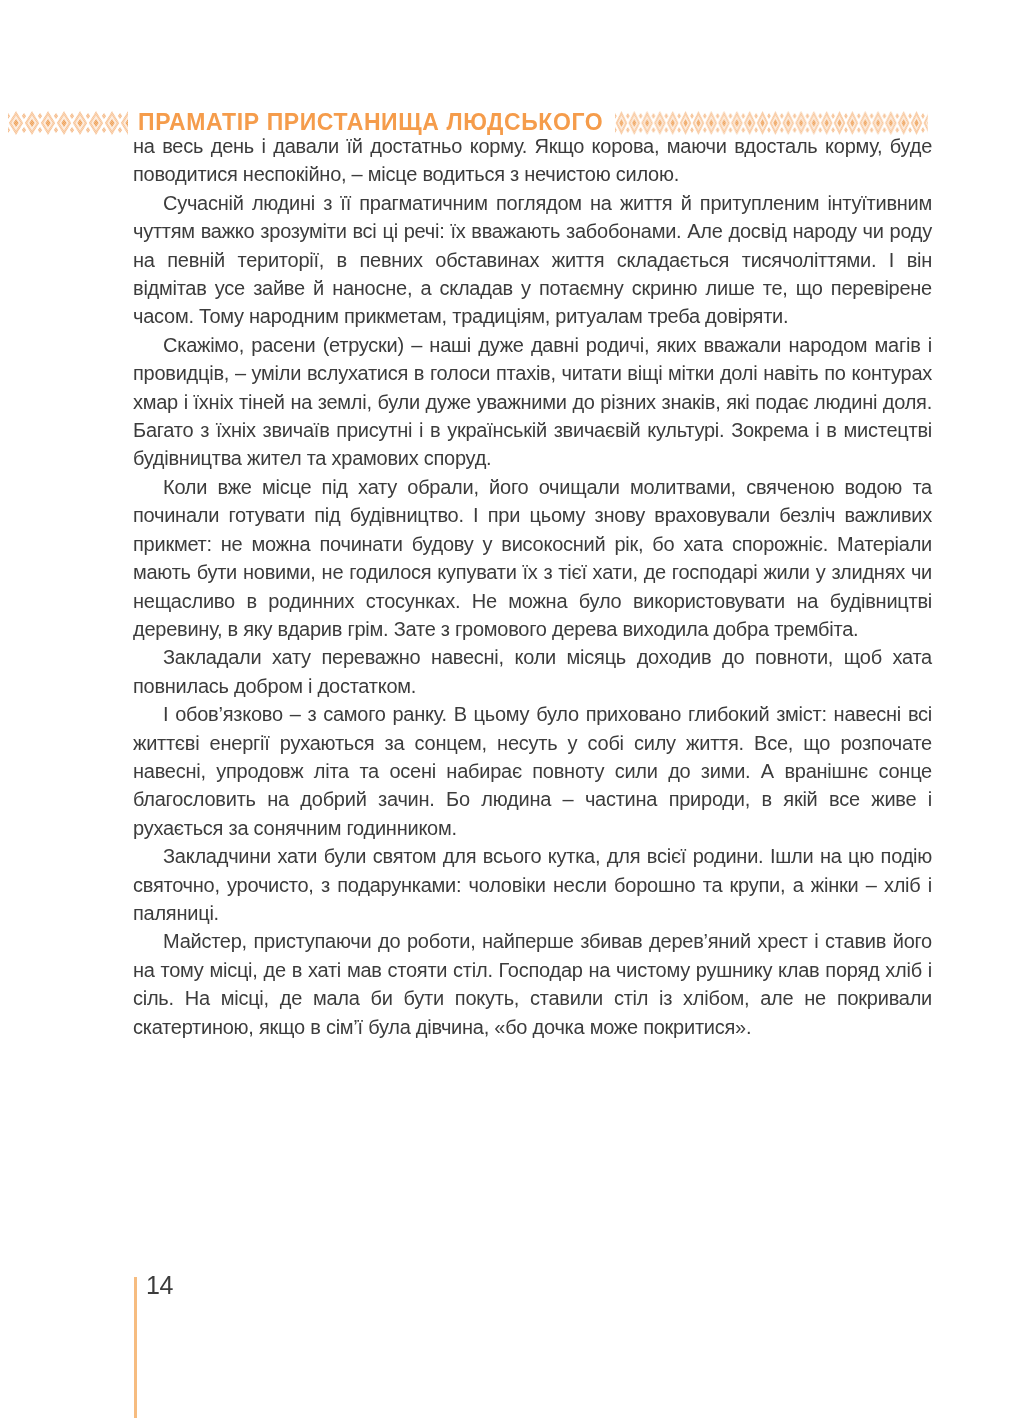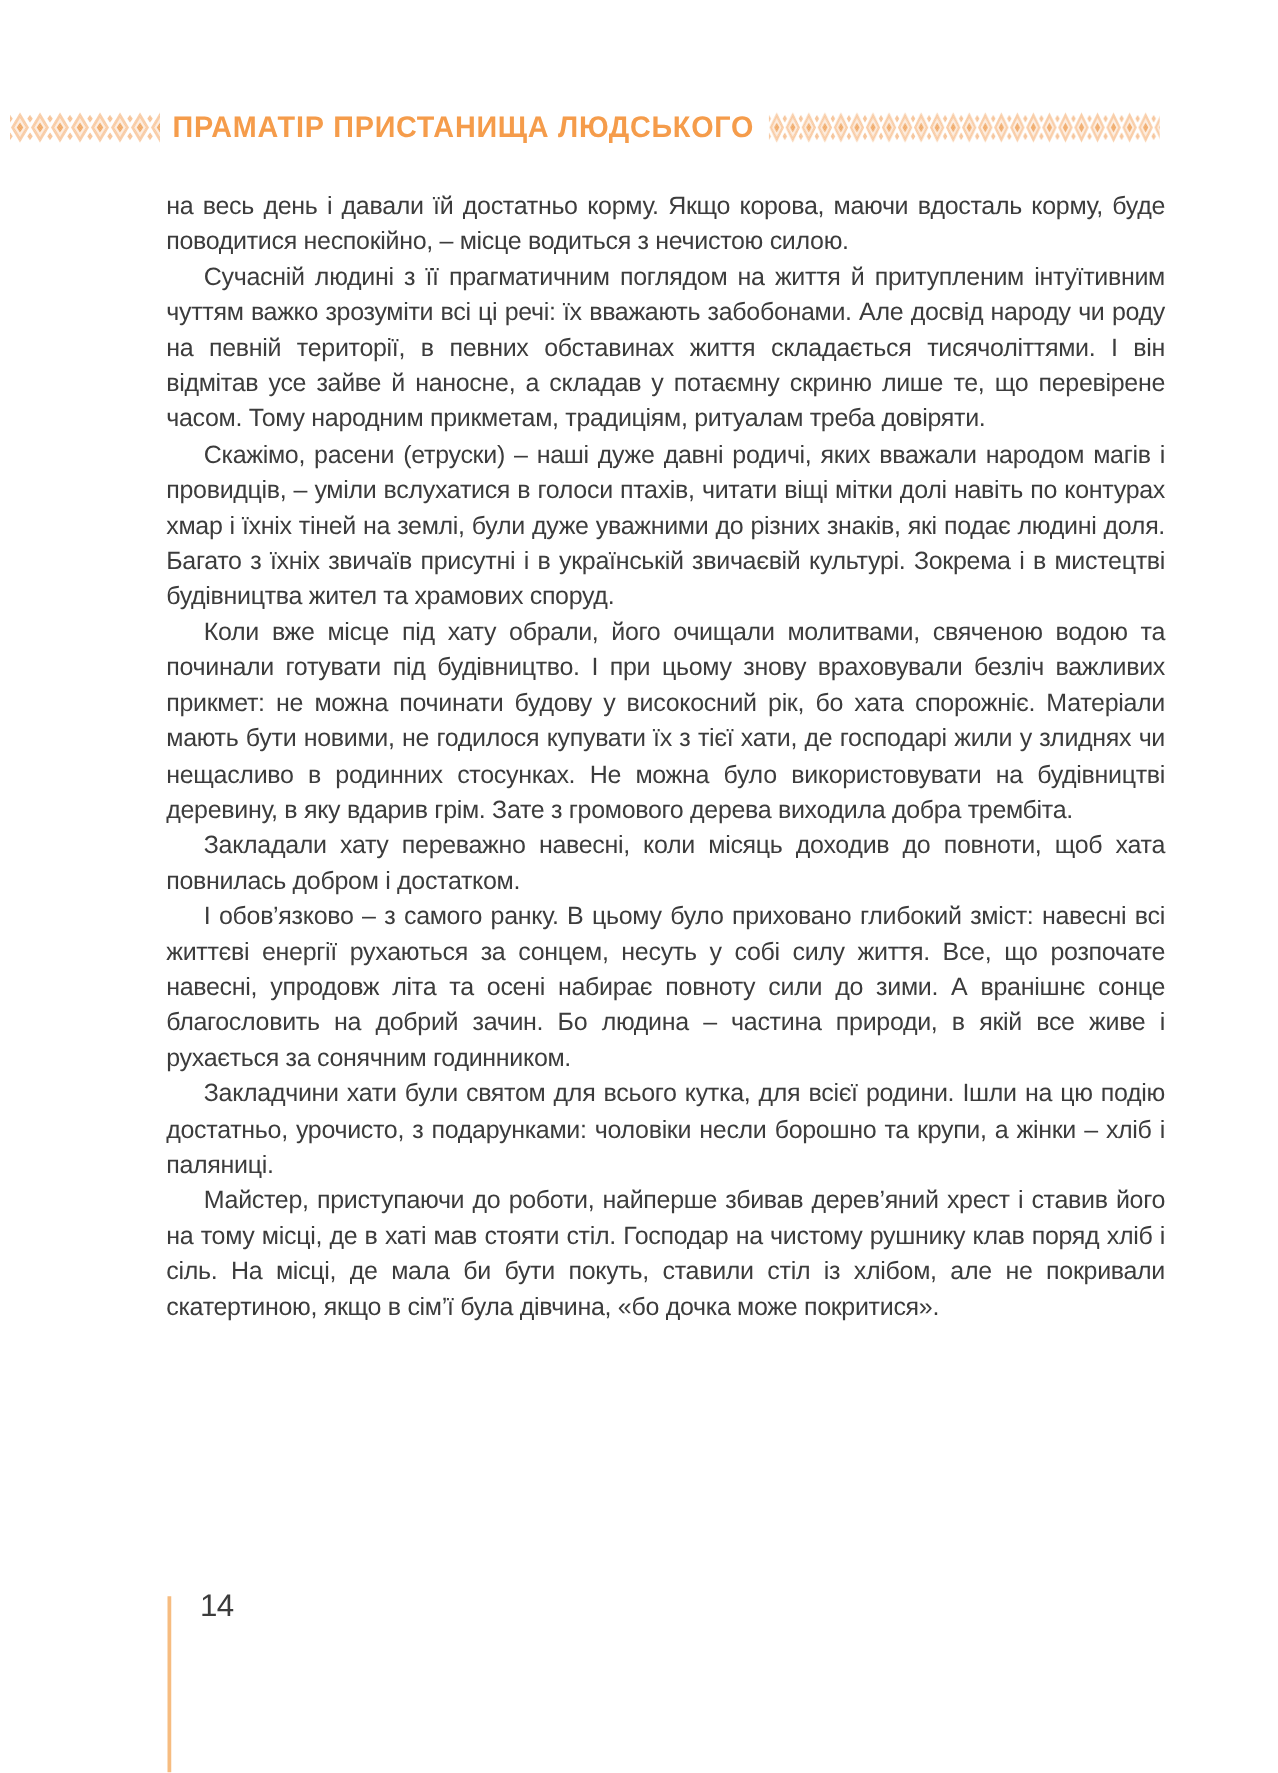--- a/index.html
+++ b/index.html
@@ -9,21 +9,21 @@
     background: #ffffff;
     position: relative;
     overflow: hidden;
     font-family: "Liberation Sans", sans-serif;
   }
   .page { width: 1022px; height: 1418px; position: relative; }
 
   
   .chapter-header {
     position: absolute;
-    top: 88px; left: 0; right: 0;
+    top: 109px; left: 0; right: 0;
     height: 27px;
     display: flex;
     align-items: center;
     padding-left: 8px;
     padding-right: 94px;
     box-sizing: border-box;
     text-align: center;
   }
   .ornament { height: 26px; flex: 0 0 auto; display: block; }
   .ornament.right { flex: 1 1 auto; width: auto; }
@@ -34,21 +34,21 @@
     letter-spacing: 0.6px;
     color: #f59c4b;
     white-space: nowrap;
     line-height: 27px;
     transform: scaleY(1.04);
   }
 
   
   .text-block {
     position: absolute;
-    top: 151px;
+    top: 132px;
     left: 133px;
     width: 799px;
     color: #3c3c3c;
     font-size: 20px;
     line-height: 28.4px;
     text-align: justify;
     letter-spacing: -0.25px;
   }
   .text-block p { margin: 0; text-indent: 30px; }
   .text-block p:first-child { text-indent: 0; }
@@ -62,21 +62,20 @@
     width: 3px;
     background: #f6bc80;
   }
   .page-number {
     position: absolute;
     left: 146px;
     top: 1271px;
     font-size: 25px;
     color: #3c3c3c;
     letter-spacing: -0.5px;
-    margin-left: 14px;
   }
 </style>
 </head>
 <body>
 
 <div class="page">
 
   <header class="chapter-header">
     <svg class="ornament left" width="120" height="26" viewBox="0 0 120 26" preserveAspectRatio="none" aria-hidden="true">
       <defs>
@@ -121,20 +120,20 @@
     </svg>
   </header>
 
   <main class="text-block">
     <p>на весь день і давали їй достатньо корму. Якщо корова, маючи вдосталь корму, буде поводитися неспокійно, – місце водиться з нечистою силою.</p>
     <p>Сучасній людині з її прагматичним поглядом на життя й притупленим інтуїтивним чуттям важко зрозуміти всі ці речі: їх вважають забобонами. Але досвід народу чи роду на певній території, в певних обставинах життя складається тисячоліттями. І він відмітав усе зайве й наносне, а складав у потаємну скриню лише те, що перевірене часом. Тому народним прикметам, традиціям, ритуалам треба довіряти.</p>
     <p>Скажімо, расени (етруски) – наші дуже давні родичі, яких вважали народом магів і провидців, – уміли вслухатися в голоси птахів, читати віщі мітки долі навіть по контурах хмар і їхніх тіней на землі, були дуже уважними до різних знаків, які подає людині доля. Багато з їхніх звичаїв присутні і в українській звичаєвій культурі. Зокрема і в мистецтві будівництва жител та храмових споруд.</p>
     <p>Коли вже місце під хату обрали, його очищали молитвами, свяченою водою та починали готувати під будівництво. І при цьому знову враховували безліч важливих прикмет: не можна починати будову у високосний рік, бо хата спорожніє. Матеріали мають бути новими, не годилося купувати їх з тієї хати, де господарі жили у злиднях чи нещасливо в родинних стосунках. Не можна було використовувати на будівництві деревину, в яку вдарив грім. Зате з громового дерева виходила добра трембіта.</p>
     <p>Закладали хату переважно навесні, коли місяць доходив до повноти, щоб хата повнилась добром і достатком.</p>
     <p>І обов’язково – з самого ранку. В цьому було приховано глибокий зміст: навесні всі життєві енергії рухаються за сонцем, несуть у собі силу життя. Все, що розпочате навесні, упродовж літа та осені набирає повноту сили до зими. А вранішнє сонце благословить на добрий зачин. Бо людина – частина природи, в якій все живе і рухається за сонячним годинником.</p>
-    <p>Закладчини хати були святом для всього кутка, для всієї родини. Ішли на цю подію достатньо, урочисто, з подарунками: чоловіки несли борошно та крупи, а жінки – хліб і паляниці.</p>
+    <p>Закладчини хати були святом для всього кутка, для всієї родини. Ішли на цю подію святочно, урочисто, з подарунками: чоловіки несли борошно та крупи, а жінки – хліб і паляниці.</p>
     <p>Майстер, приступаючи до роботи, найперше збивав дерев’яний хрест і ставив його на тому місці, де в хаті мав стояти стіл. Господар на чистому рушнику клав поряд хліб і сіль. На місці, де мала би бути покуть, ставили стіл із хлібом, але не покривали скатертиною, якщо в сім’ї була дівчина, «бо дочка може покритися».</p>
   </main>
 
   <div class="page-rule"></div>
   <div class="page-number">14</div>
 
 </div>
 
 </body></html>

